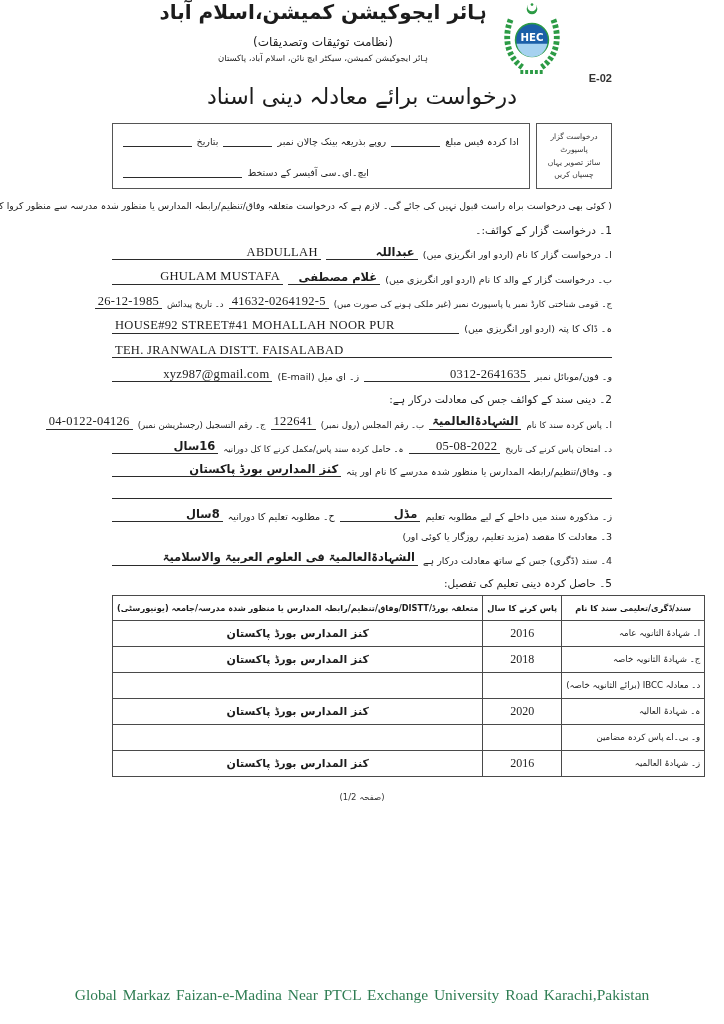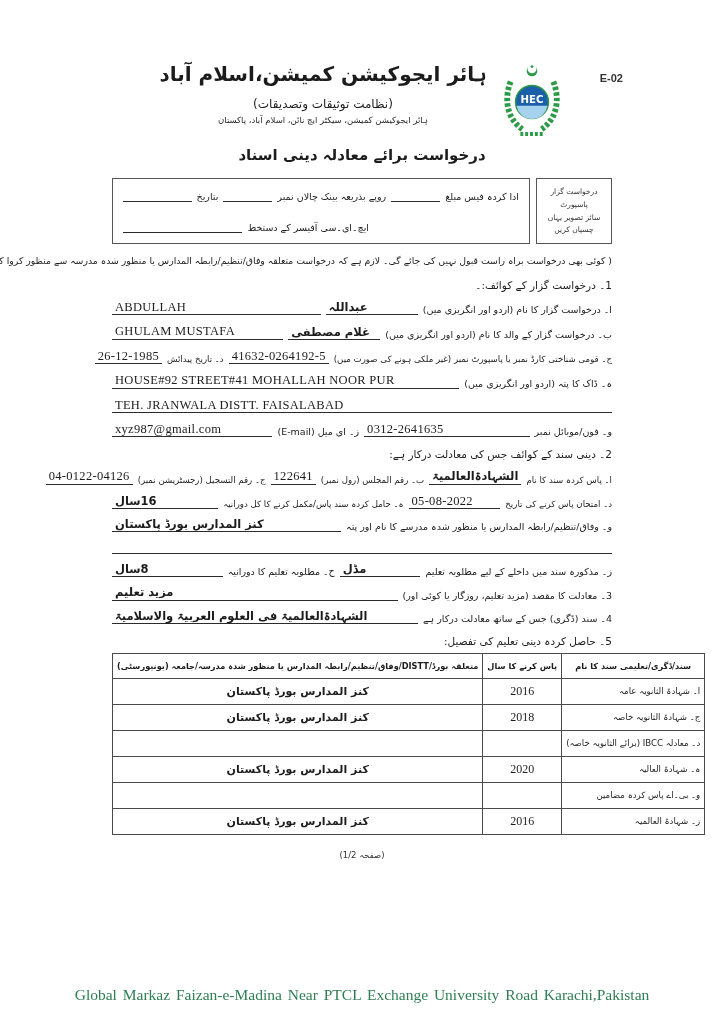--- a/index.html
+++ b/index.html
@@ -1,44 +1,44 @@
 <!DOCTYPE html>
 <html lang="ur"><head>
 <meta charset="utf-8">
 <style>
   html,body{margin:0;padding:0;background:#9a9a9a;}
   .page{
     width:724px;height:1024px;background:#ffffff;position:relative;
     font-family:"DejaVu Sans",sans-serif;color:#1c1c1c;overflow:hidden;
     margin:0 auto;box-sizing:border-box;
   }
-  .e02{position:absolute;top:72px;right:101px;font-family:"Liberation Sans",sans-serif;
+  .e02{position:absolute;top:72px;right:112px;font-family:"Liberation Sans",sans-serif;
        font-weight:bold;font-size:11px;color:#333;}
   
-  header{padding-top:62px;text-align:center;}
+  header{text-align:center;}
   .head-row{display:flex;justify-content:center;align-items:flex-start;gap:12px;}
   .head-text{text-align:center;direction:rtl;}
   .org{font-size:20px;font-weight:bold;letter-spacing:0;}
   .dept{font-size:12px;margin-top:11px;}
   .addr{font-size:8.5px;margin-top:4px;color:#2a2a2a;}
-  .form-title{font-size:15px;font-weight:bold;direction:rtl;margin-top:6px;}
+  .form-title{font-size:22px;font-weight:normal;direction:rtl;margin-top:6px;}
   
   .content{margin:14px 112px 0 112px;}
   
   .top-boxes{display:flex;gap:6px;align-items:stretch;}
   .fee-box{flex:1;border:1px solid #555;padding:10px 10px 8px 10px;box-sizing:border-box;}
   .photo-box{width:76px;min-height:66px;border:1px solid #555;box-sizing:border-box;
              direction:rtl;text-align:center;font-size:7.5px;line-height:1.7;padding-top:7px;color:#333;}
   .fee-line2{margin-top:18px;padding-right:150px;}
   
   .fline{display:flex;direction:rtl;align-items:flex-end;gap:5px;
          font-size:9.5px;margin-bottom:9px;}
   .fline .lbl{white-space:nowrap;flex:0 0 auto;}
   .tight{font-size:8.6px;}
-  .fill{border-bottom:1px solid #2b2b2b;text-align:left;padding:0 3px;
+  .fill{border-bottom:1px solid #2b2b2b;text-align:right;padding:0 3px;
         min-height:13px;line-height:1.15;box-sizing:border-box;}
   .f1{flex:1 1 50px;min-width:30px;}
   .fill.left{text-align:left;}
   .uval{font-weight:bold;font-size:11.5px;}
   .eval{font-family:"Liberation Serif",serif;font-size:12.5px;direction:ltr;
         unicode-bidi:embed;letter-spacing:.3px;white-space:nowrap;}
   .sec-title{direction:rtl;font-size:10.5px;margin:11px 0 9px 0;}
   .note{direction:rtl;text-align:center;font-size:9.3px;margin:11px 0 13px 0;white-space:nowrap;}
   
   table.edu{border-collapse:collapse;width:100%;direction:rtl;margin-top:3px;}
@@ -169,21 +169,20 @@
 
     <div class="fline">
       <span class="lbl">ز۔ مذکورہ سند میں داخلے کے لیے مطلوبہ تعلیم</span>
       <span class="fill" style="flex:1 1 70px;"><span class="uval">مڈل</span></span>
       <span class="lbl">ح۔ مطلوبہ تعلیم کا دورانیہ</span>
       <span class="fill" style="flex:1 1 100px;"><span class="uval">8سال</span></span>
     </div>
 
     <div class="fline">
       <span class="lbl">3۔ معادلت کا مقصد (مزید تعلیم، روزگار یا کوئی اور)</span>
-      <span class="fill f1"><span class="uval">مزید تعلیم</span></span>
     </div>
     <div class="fline">
       <span class="lbl">4۔ سند (ڈگری) جس کے ساتھ معادلت درکار ہے</span>
       <span class="fill f1"><span class="uval">الشہادۃالعالمیۃ فی العلوم العربیۃ والاسلامیۃ</span></span>
     </div>
     <div class="sec-title" style="margin-bottom:6px;">5۔ حاصل کردہ دینی تعلیم کی تفصیل:</div>
 
     <table class="edu">
       <colgroup>
           <col style="width:150px">

